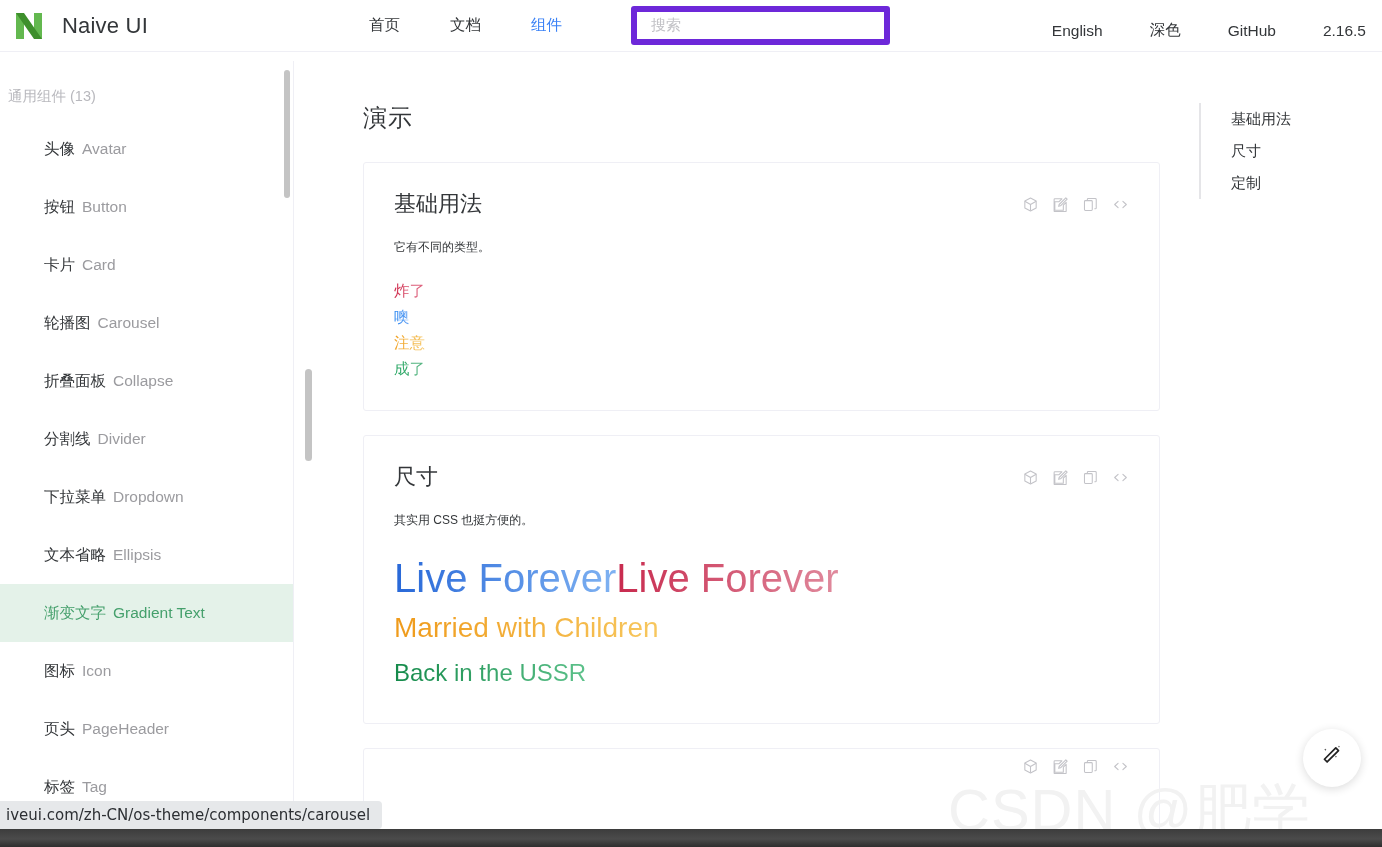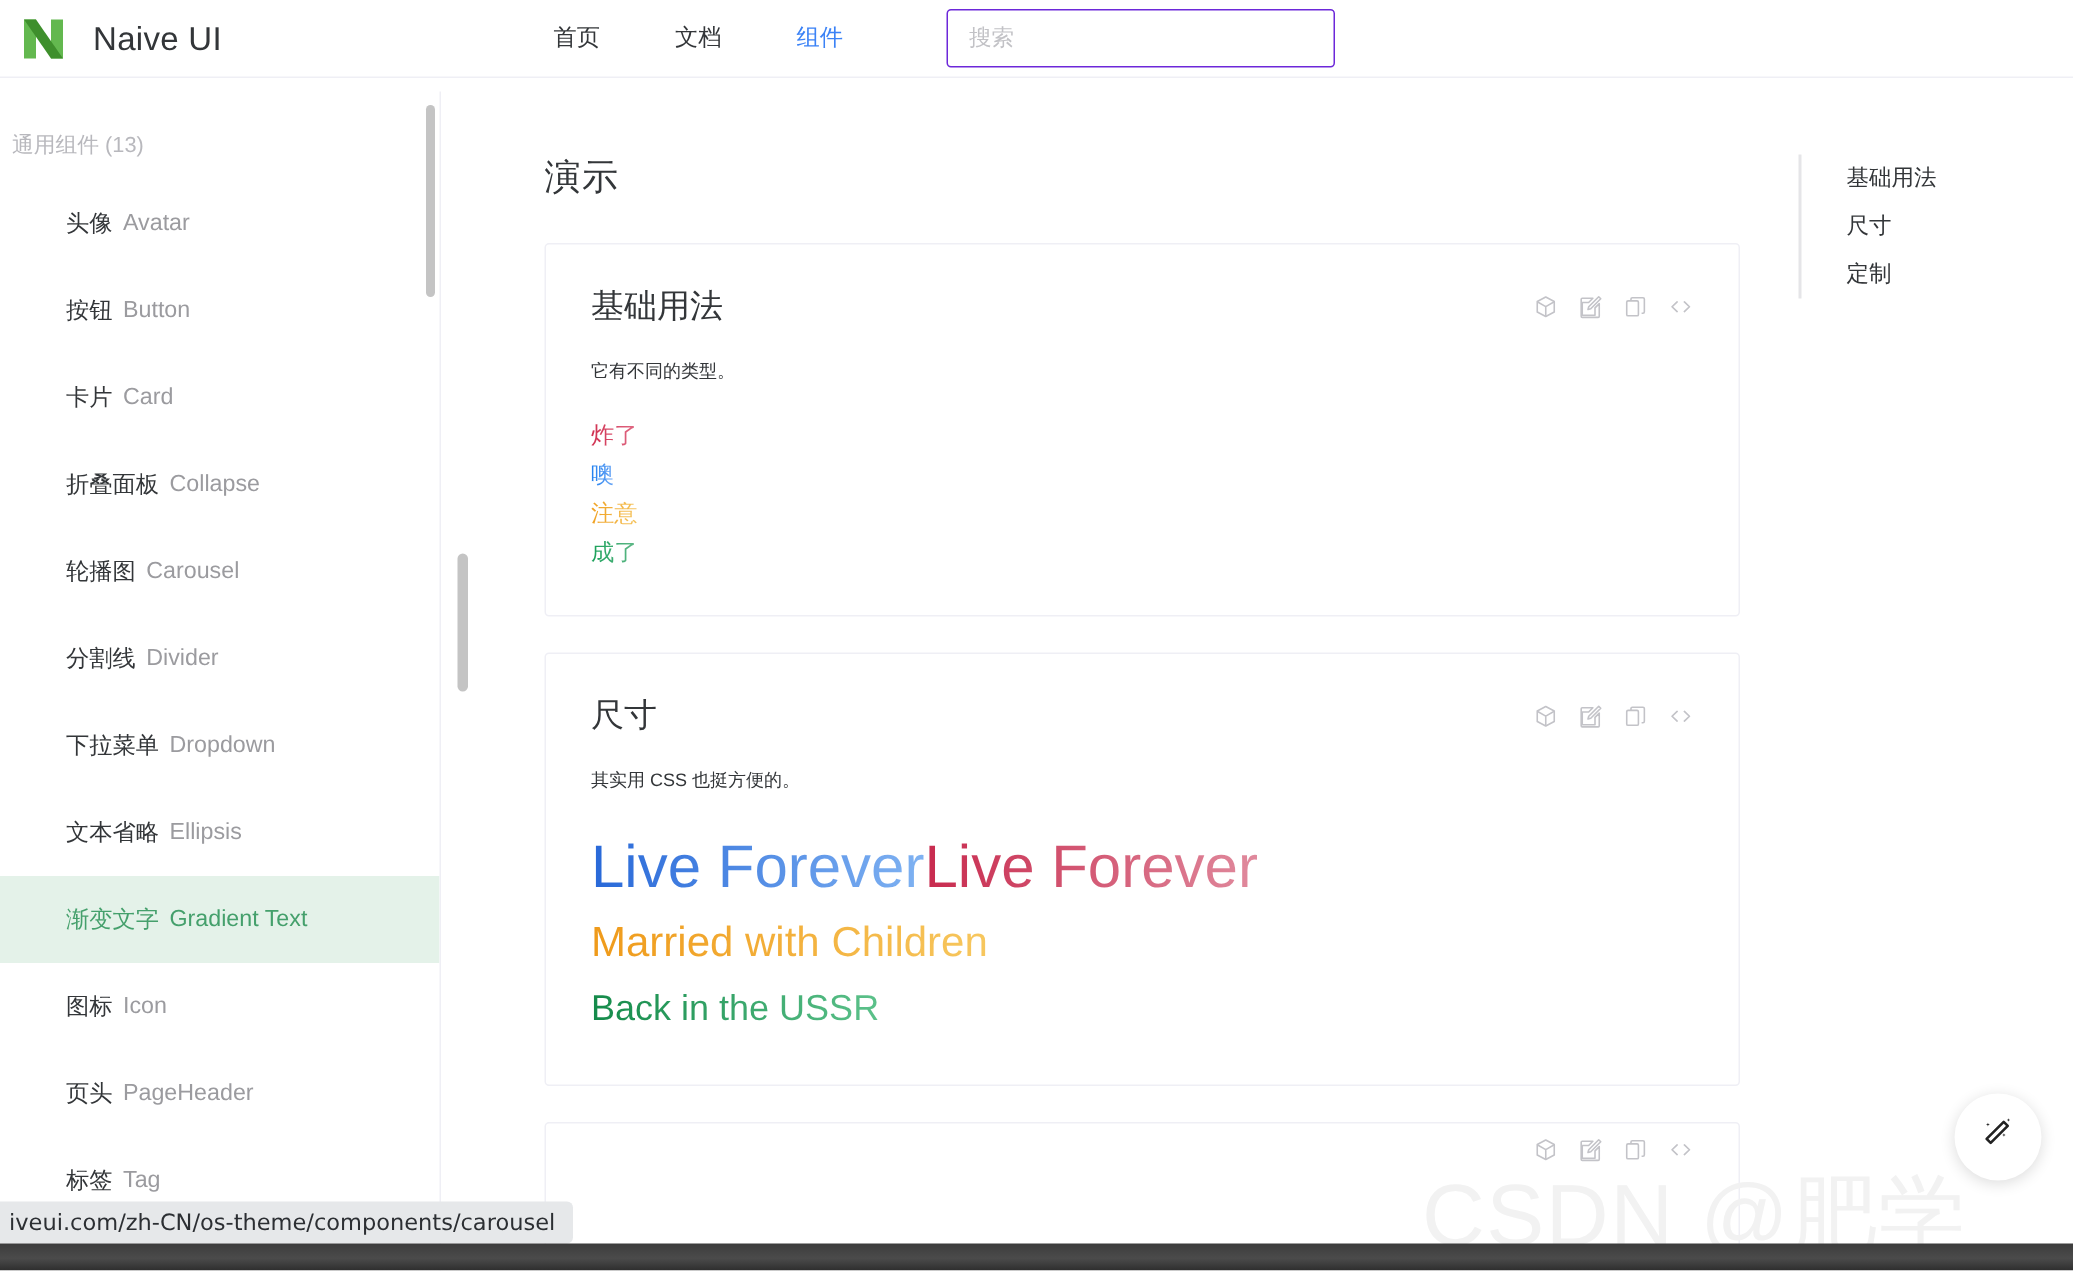--- a/index.html
+++ b/index.html
@@ -27,21 +27,21 @@
     letter-spacing: 0.2px; font-weight: 400;
   }
   .nav-center { display: flex; align-items: center; margin-left: 221px; }
   .nav-link {
     font-size: 15.5px; color: #333639; margin-right: 50px;
     cursor: pointer; white-space: nowrap;
   }
   .nav-link.active { color: #3b82f6; }
   .search-wrap { margin-left: 19px; }
   .search-box {
-    width: 259px; height: 39px; border: 1px solid #6d28d9;
+    width: 259px; height: 39px; border: 6px solid #6d28d9;
     border-radius: 3px; background: #fff;
     display: flex; align-items: center; padding: 0 14px;
     font-size: 15px; color: #c2c2c6;
   }
   .nav-right {
     position: absolute; right: 16px; top: 0; height: 61px;
     display: flex; align-items: center;
   }
   .nav-right .nav-link { margin-right: 0; margin-left: 47px; font-size: 15.5px; }
 
@@ -159,44 +159,50 @@
 
     <div class="nav-center">
       <span class="nav-link">首页</span>
       <span class="nav-link">文档</span>
       <span class="nav-link active">组件</span>
       <span class="search-wrap">
         <span class="search-box">搜索</span>
       </span>
     </div>
 
+    <div class="nav-right">
+      <span class="nav-link">English</span>
+      <span class="nav-link">深色</span>
+      <span class="nav-link">GitHub</span>
+      <span class="nav-link">2.16.5</span>
+    </div>
   </div>
 
   <div class="sidebar">
     <div class="sidebar-group-title">通用组件 (13)</div>
     <div id="side-list">
         <div class="side-item">
           <span>头像</span>
           <span class="en">Avatar</span>
         </div>
         <div class="side-item">
           <span>按钮</span>
           <span class="en">Button</span>
         </div>
         <div class="side-item">
           <span>卡片</span>
           <span class="en">Card</span>
         </div>
         <div class="side-item">
+          <span>轮播图</span>
+          <span class="en">Carousel</span>
+        </div>
+        <div class="side-item">
           <span>折叠面板</span>
           <span class="en">Collapse</span>
-        </div>
-        <div class="side-item">
-          <span>轮播图</span>
-          <span class="en">Carousel</span>
         </div>
         <div class="side-item">
           <span>分割线</span>
           <span class="en">Divider</span>
         </div>
         <div class="side-item">
           <span>下拉菜单</span>
           <span class="en">Dropdown</span>
         </div>
         <div class="side-item">

